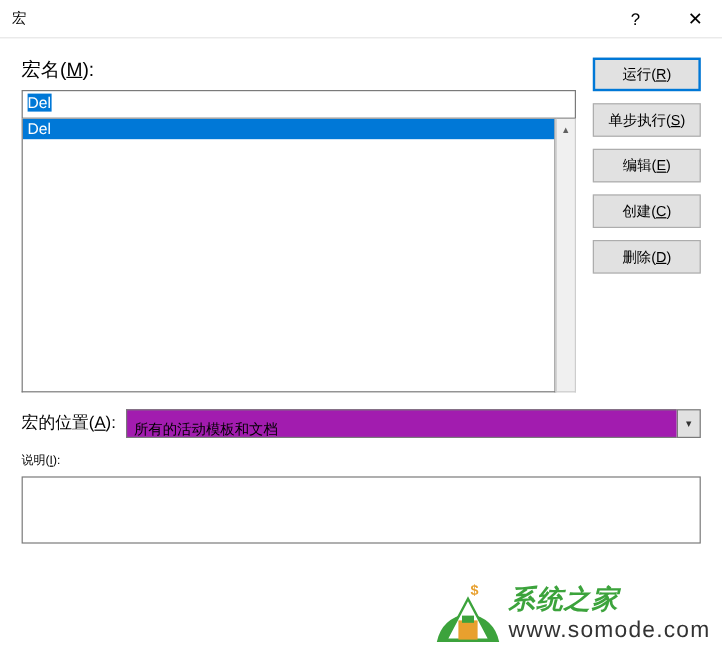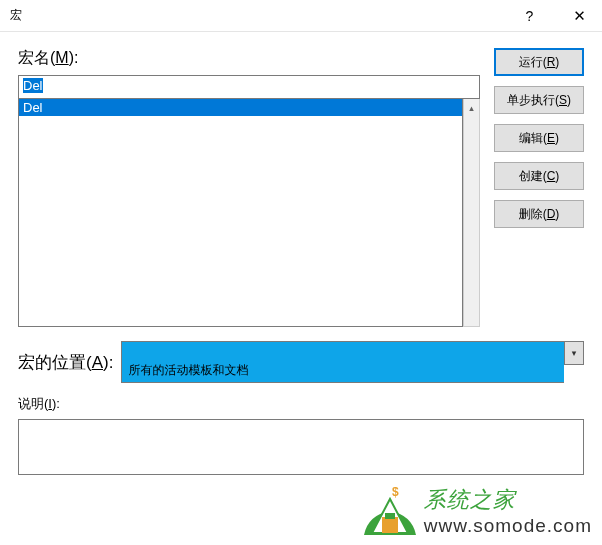--- a/index.html
+++ b/index.html
@@ -25,32 +25,32 @@
     .macro-list-wrap { display: flex; margin-top: 0; }
     .macro-list { flex: 1; height: 228px; border: 1px solid #7a7a7a; border-top: none; background: #fff; overflow: hidden; }
     .macro-list-item { padding: 1px 4px; font-size: 13px; background: #0078d7; color: #fff; }
     .scrollbar { width: 17px; height: 228px; background: #f0f0f0; border: 1px solid #cdcdcd; border-top: none; display: flex; flex-direction: column; justify-content: flex-start; }
     .scroll-arrow { height: 17px; display: flex; align-items: center; justify-content: center; font-size: 9px; color: #606060; }
     
     .btn { height: 28px; border: 1px solid #adadad; background: #e1e1e1; font-size: 12px; color: #000; cursor: pointer; display: flex; align-items: center; justify-content: center; }
     .btn-primary { border: 2px solid #0078d7; }
     
     .loc-row { display: flex; align-items: center; gap: 8px; margin-top: 14px; }
-    .loc-label { font-size: 17px; white-space: nowrap; }
+    .loc-label { font-size: 14px; white-space: nowrap; }
     .select-wrap { flex: 1; display: flex; }
-    .select-input { flex: 1; height: 24px; border: 1px solid #7a7a7a; border-right: none; padding: 20px 6px; font-size: 12px; background: #0ea5e9; }
+    .select-input { flex: 1; height: 24px; border: 1px solid #7a7a7a; border-right: none; padding: 8px 6px; font-size: 12px; background: #a21caf; }
     .select-btn { width: 20px; height: 24px; border: 1px solid #7a7a7a; background: #e1e1e1; display: flex; align-items: center; justify-content: center; font-size: 9px; color: #333; cursor: pointer; }
     
-    .desc-label { font-size: 13px; margin-top: 12px; display: block; }
+    .desc-label { font-size: 10px; margin-top: 12px; display: block; }
     .desc-box { width: 100%; height: 56px; border: 1px solid #7a7a7a; margin-top: 6px; background: #fff; padding: 4px; font-size: 12px; }
     
     .watermark { position: absolute; right: 10px; bottom: 8px; display: flex; align-items: center; gap: 6px; pointer-events: none; }
     .wm-icon { width: 56px; height: 52px; position: relative; }
     .wm-text { display: flex; flex-direction: column; }
-    .wm-title { font-size: 22px; font-weight: normal; color: #3ca33c; font-style: italic; letter-spacing: 1px; }
+    .wm-title { font-size: 22px; font-weight: bold; color: #3ca33c; font-style: italic; letter-spacing: 1px; }
     .wm-url { font-size: 19px; color: #333; letter-spacing: 1px; }
   </style>
 </head>
 <body>
 
 <div class="titlebar">
   <span class="titlebar-title">宏</span>
   <div class="titlebar-help">?</div>
   <div class="titlebar-close">✕</div>
 </div>

